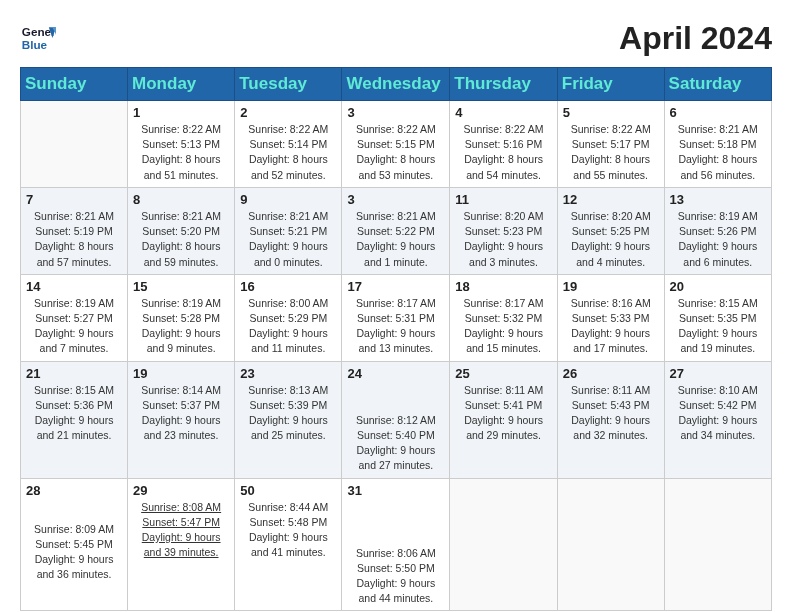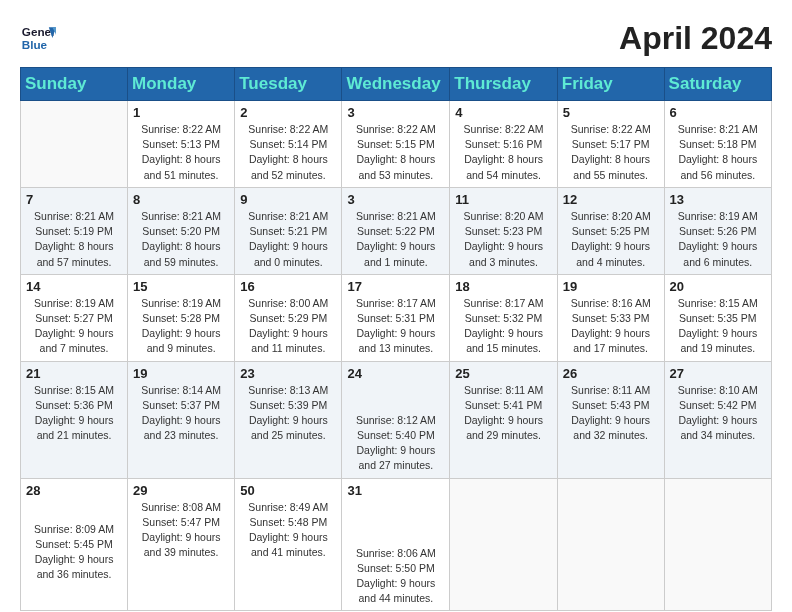--- a/index.html
+++ b/index.html
@@ -309,28 +309,28 @@
       <tr>
         <td>
           <div class="day-number">28</div>
           <div class="day-info" style="white-space: pre-line; margin-top: 24px;">Sunrise: 8:09 AM
 Sunset: 5:45 PM
 Daylight: 9 hours
 and 36 minutes.</div>
         </td>
         <td>
           <div class="day-number">29</div>
-          <div class="day-info" style="white-space: pre-line;">Sunrise: 8:08 AM
+          <div class="day-info" style="white-space: pre-line; text-decoration: underline;">Sunrise: 8:08 AM
 Sunset: 5:47 PM
 Daylight: 9 hours
 and 39 minutes.</div>
         </td>
         <td>
           <div class="day-number">50</div>
-          <div class="day-info" style="white-space: pre-line;">Sunrise: 8:49 AM
+          <div class="day-info" style="white-space: pre-line;">Sunrise: 8:44 AM
 Sunset: 5:48 PM
 Daylight: 9 hours
 and 41 minutes.</div>
         </td>
         <td>
           <div class="day-number">31</div>
           <div class="day-info" style="white-space: pre-line; margin-top: 48px;">Sunrise: 8:06 AM
 Sunset: 5:50 PM
 Daylight: 9 hours
 and 44 minutes.</div>

